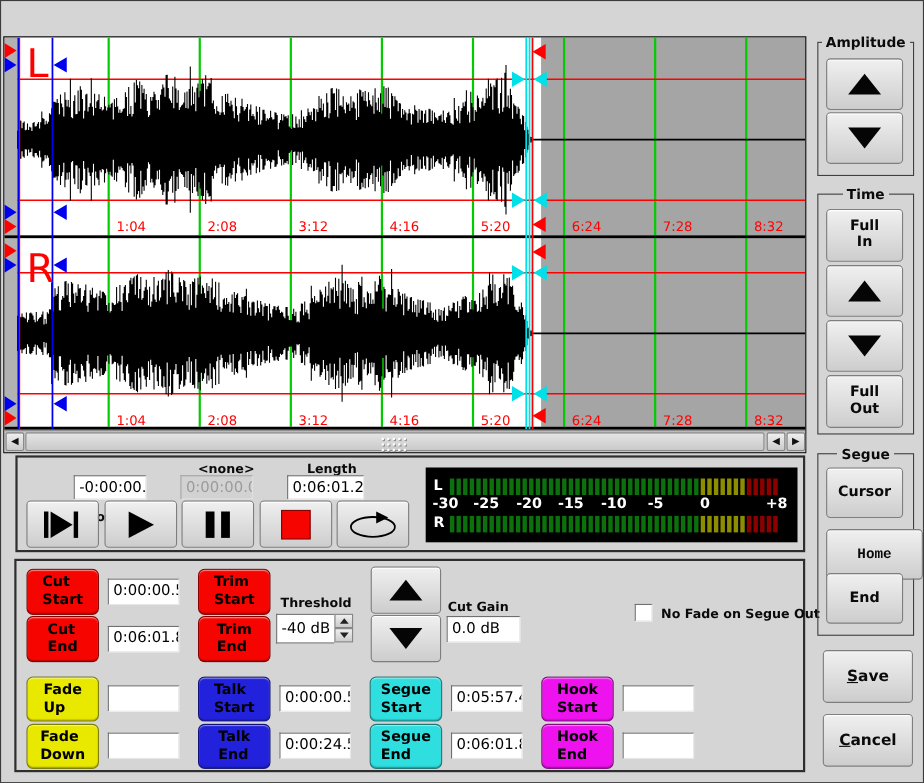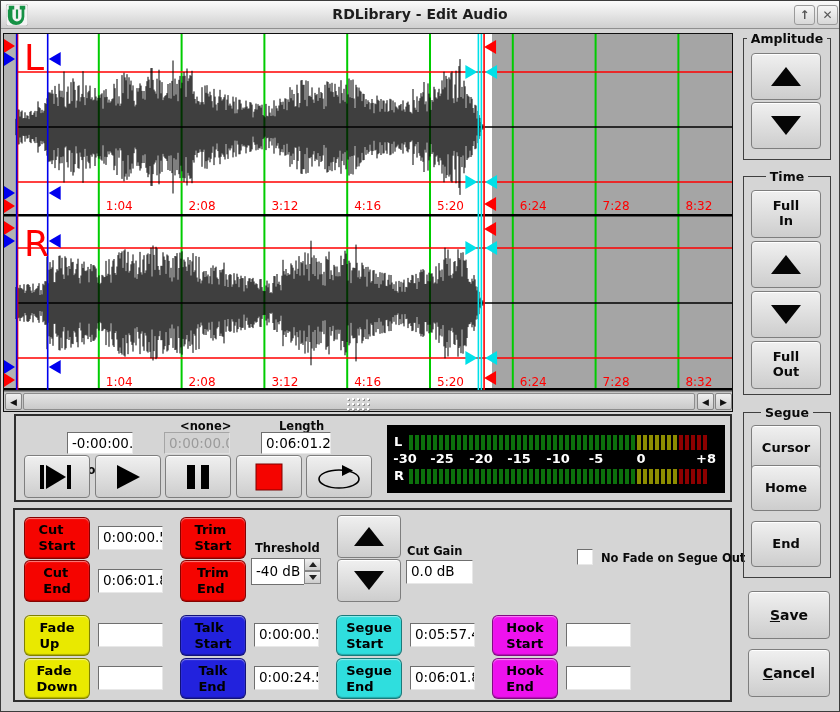--- a/index.html
+++ b/index.html
@@ -71,30 +71,20 @@
   .sp-btn { position:absolute; left:53px; width:17px; height:13px; background:linear-gradient(#efefef,#cccccc);
     border:1px solid #858585; display:flex; align-items:center; justify-content:center; }
   .sp-tri-up { width:0;height:0;border-left:4px solid transparent;border-right:4px solid transparent;border-bottom:5px solid #222; }
   .sp-tri-down { width:0;height:0;border-left:4px solid transparent;border-right:4px solid transparent;border-top:5px solid #222; }
 </style>
 </head>
 <body>
 
 <div id="win">
 
-  <div id="titlebar">
-    <svg id="win-icon" viewBox="0 0 24 24">
-      <rect x="0" y="0" width="24" height="24" rx="3" fill="#f4f4f4" stroke="#bbb"></rect>
-      <path d="M3 2 h6 v4 h-2 v8 a5 5 0 0 0 10 0 V6 h-2 V2 h6 v4 h-1 v8 a9 9 0 0 1 -18 0 V6 h1 z" fill="#169245"></path>
-      <rect x="10.8" y="6" width="2.4" height="10" fill="#169245"></rect>
-    </svg>
-    <div id="title-text">RDLibrary - Edit Audio</div>
-    <div class="tb-btn" style="left:793px;">↑</div>
-    <div class="tb-btn" style="left:816px;">✕</div>
-  </div>
 
   <div id="wave-widget">
     <svg id="wave-svg" width="728" height="357">
         <rect x="0" y="0" width="12" height="180" fill="#b2b2b2"></rect>
         <rect x="12" y="0" width="476.07875" height="180" fill="#ffffff"></rect>
         <rect x="488.07875" y="0" width="239.92125" height="180" fill="#a5a5a5"></rect>
         <rect x="0" y="182" width="12" height="172" fill="#b2b2b2"></rect>
         <rect x="12" y="182" width="476.07875" height="172" fill="#ffffff"></rect>
         <rect x="488.07875" y="182" width="239.92125" height="172" fill="#a5a5a5"></rect>
         <line x1="94.8" y1="0" x2="94.8" y2="180" stroke="#00cc00" stroke-width="2"></line>
@@ -416,19 +406,19 @@
 In</div>
   <div class="btn" style="left:750px; top:240px; width:70px; height:47px;"><div class="tri-up"></div></div>
   <div class="btn" style="left:750px; top:290px; width:70px; height:47px;"><div class="tri-down"></div></div>
   <div class="btn" style="left:750px; top:340px; width:70px; height:48px;">Full
 Out</div>
 
   <fieldset class="group" style="left:742px; top:404px; width:88px; height:173px;">
     <legend>Segue</legend>
   </fieldset>
   <div class="btn" style="left:750px; top:424px; width:70px; height:46px;">Cursor</div>
-  <div class="btn" style="left:750px; top:464px; width:70px; height:46px;">Home</div>
+  <div class="btn" style="left:750px; top:480px; width:88px; height:46px;font-family:Liberation Mono, monospace;">Home</div>
   <div class="btn" style="left:750px; top:520px; width:70px; height:46px;">End</div>
 
   <div class="btn" style="left:747px; top:590px; width:82px; height:48px; font-size:14px;"><u>S</u>ave</div>
   <div class="btn" style="left:747px; top:648px; width:82px; height:48px; font-size:14px;"><u>C</u>ancel</div>
 
 </div>
 
 </body></html>

